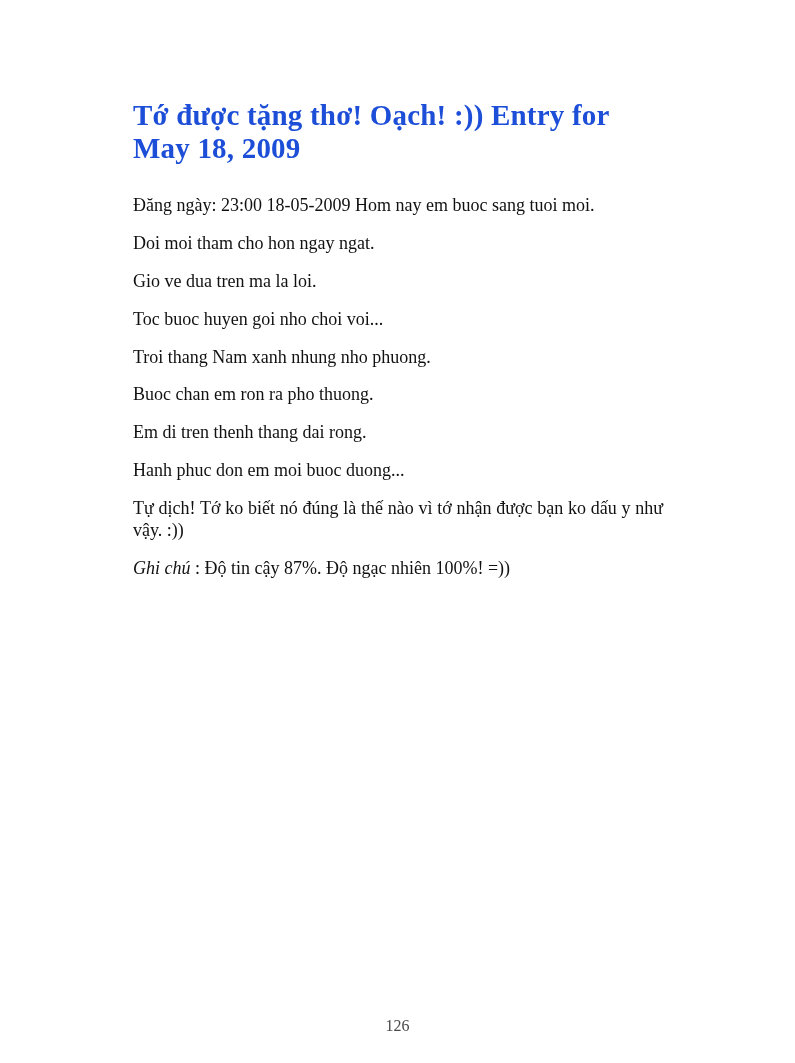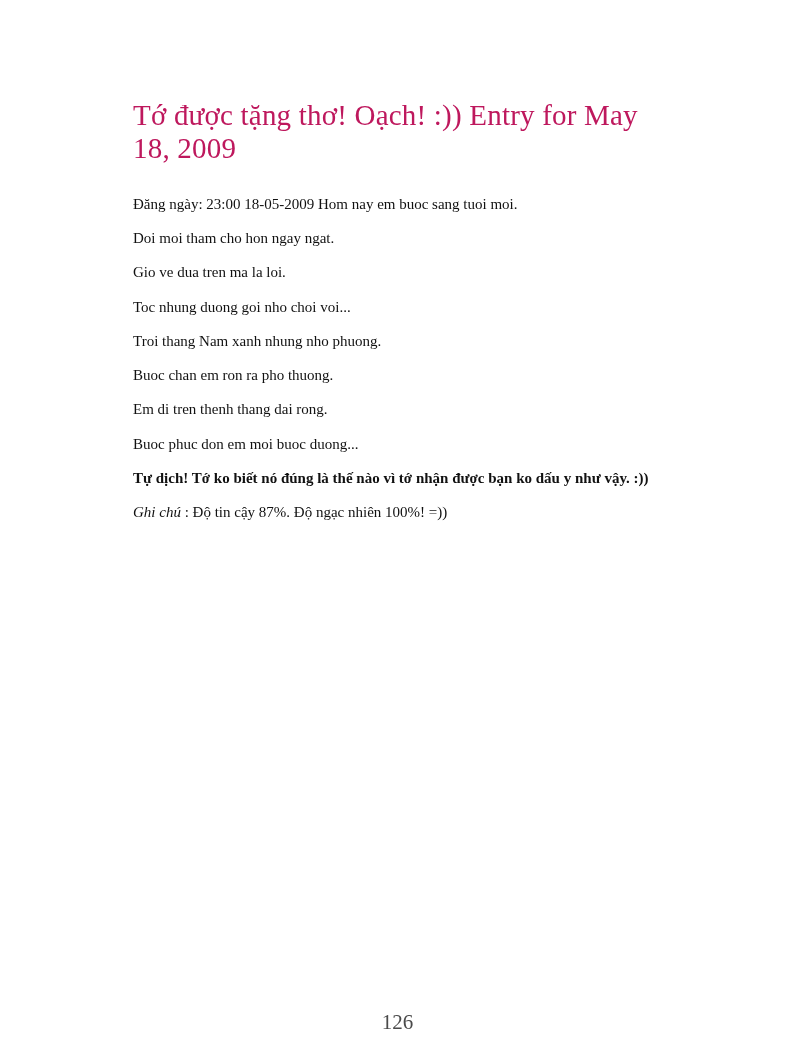--- a/index.html
+++ b/index.html
@@ -19,59 +19,58 @@
   .content {
     position: absolute;
     left: 133px;
     top: 99px;
     width: 530px;
   }
   h1.entry-title {
     margin: 0 0 29px 0;
     font-size: 29px;
     line-height: 1.15;
-    font-weight: normal;
-    color: #be185d;
+    font-weight: bold;
+    color: #1d4ed8;
     letter-spacing: 0.2px;
   }
   p.body-line {
     margin: 0 0 16px 0;
-    font-size: 15px;
+    font-size: 18px;
     line-height: 1.22;
   }
   p.justified {
     text-align: justify;
-    font-weight: bold;
   }
   p.note em {
   }
   .page-number {
     position: absolute;
     left: 0;
     width: 100%;
     bottom: 28px;
     text-align: center;
-    font-size: 21px;
+    font-size: 16px;
     color: #4a4a4a;
   }
 </style>
 </head>
 <body>
 
 <div class="page">
   <div class="content">
     <h1 class="entry-title">Tớ được tặng thơ! Oạch! :)) Entry for May 18, 2009</h1>
 
     <p class="body-line">Đăng ngày: 23:00 18-05-2009 Hom nay em buoc sang tuoi moi.</p>
     <p class="body-line">Doi moi tham cho hon ngay ngat.</p>
     <p class="body-line">Gio ve dua tren ma la loi.</p>
-    <p class="body-line">Toc nhung duong goi nho choi voi...</p>
+    <p class="body-line">Toc buoc huyen goi nho choi voi...</p>
     <p class="body-line">Troi thang Nam xanh nhung nho phuong.</p>
     <p class="body-line">Buoc chan em ron ra pho thuong.</p>
     <p class="body-line">Em di tren thenh thang dai rong.</p>
-    <p class="body-line">Buoc phuc don em moi buoc duong...</p>
+    <p class="body-line">Hanh phuc don em moi buoc duong...</p>
     <p class="body-line justified">Tự dịch! Tớ ko biết nó đúng là thế nào vì tớ nhận được bạn ko dấu y như vậy. :))</p>
 
     <p class="body-line note"><em>Ghi chú</em><span> : Độ tin cậy 87%. Độ ngạc nhiên 100%! =))</span></p>
   </div>
 
   <div class="page-number">126</div>
 </div>
 
 </body></html>

